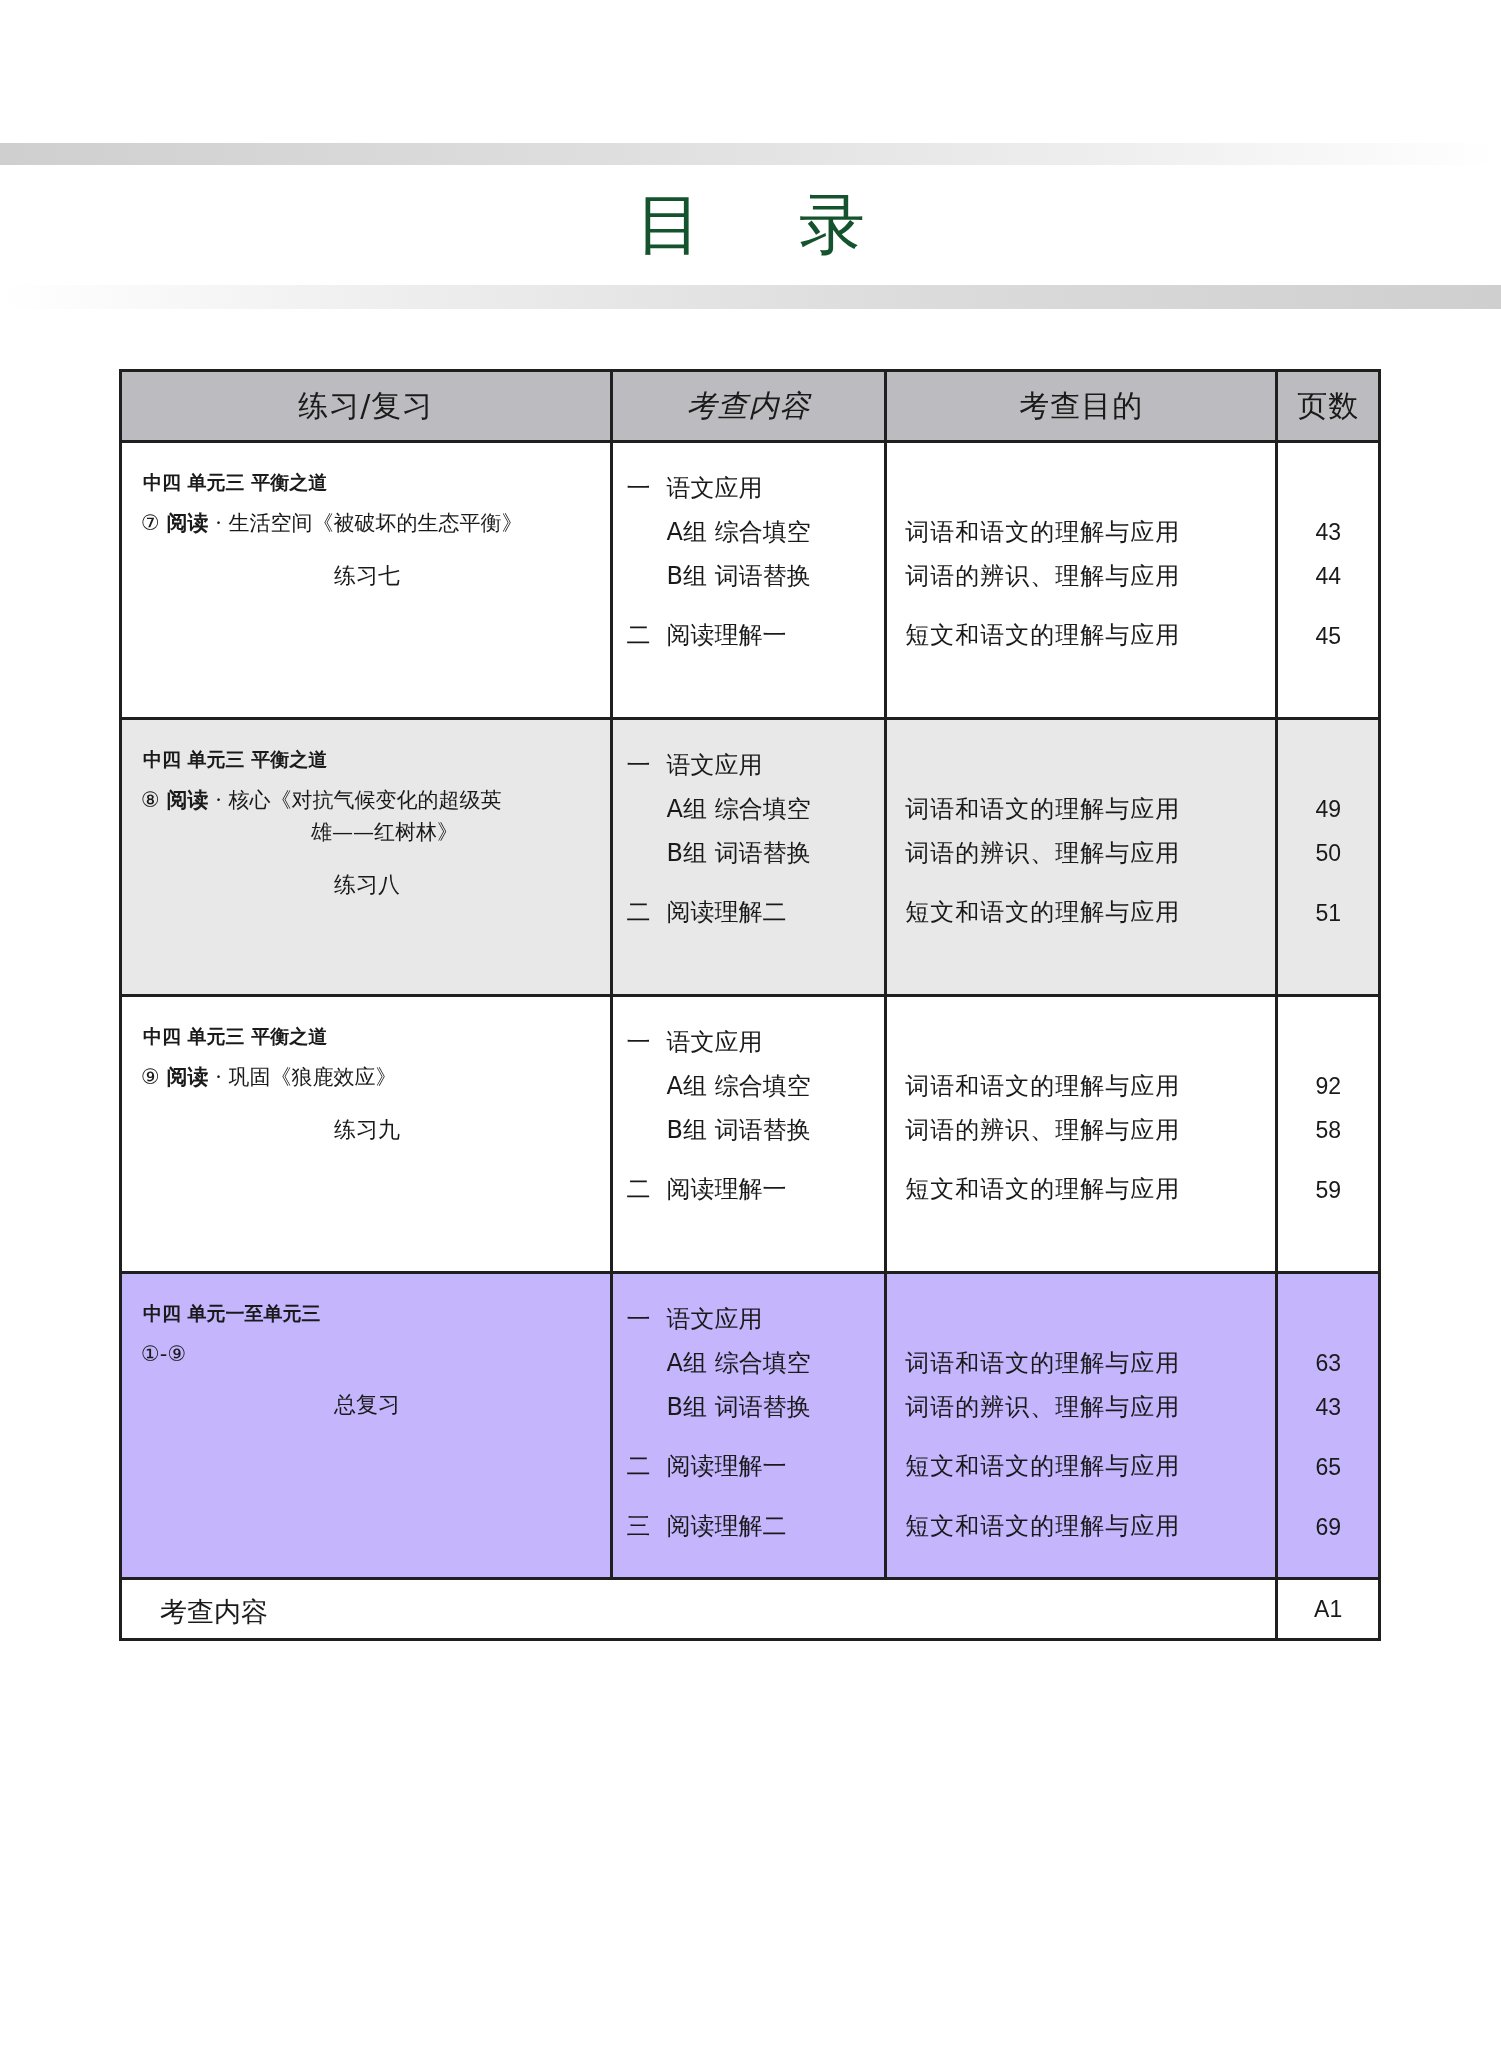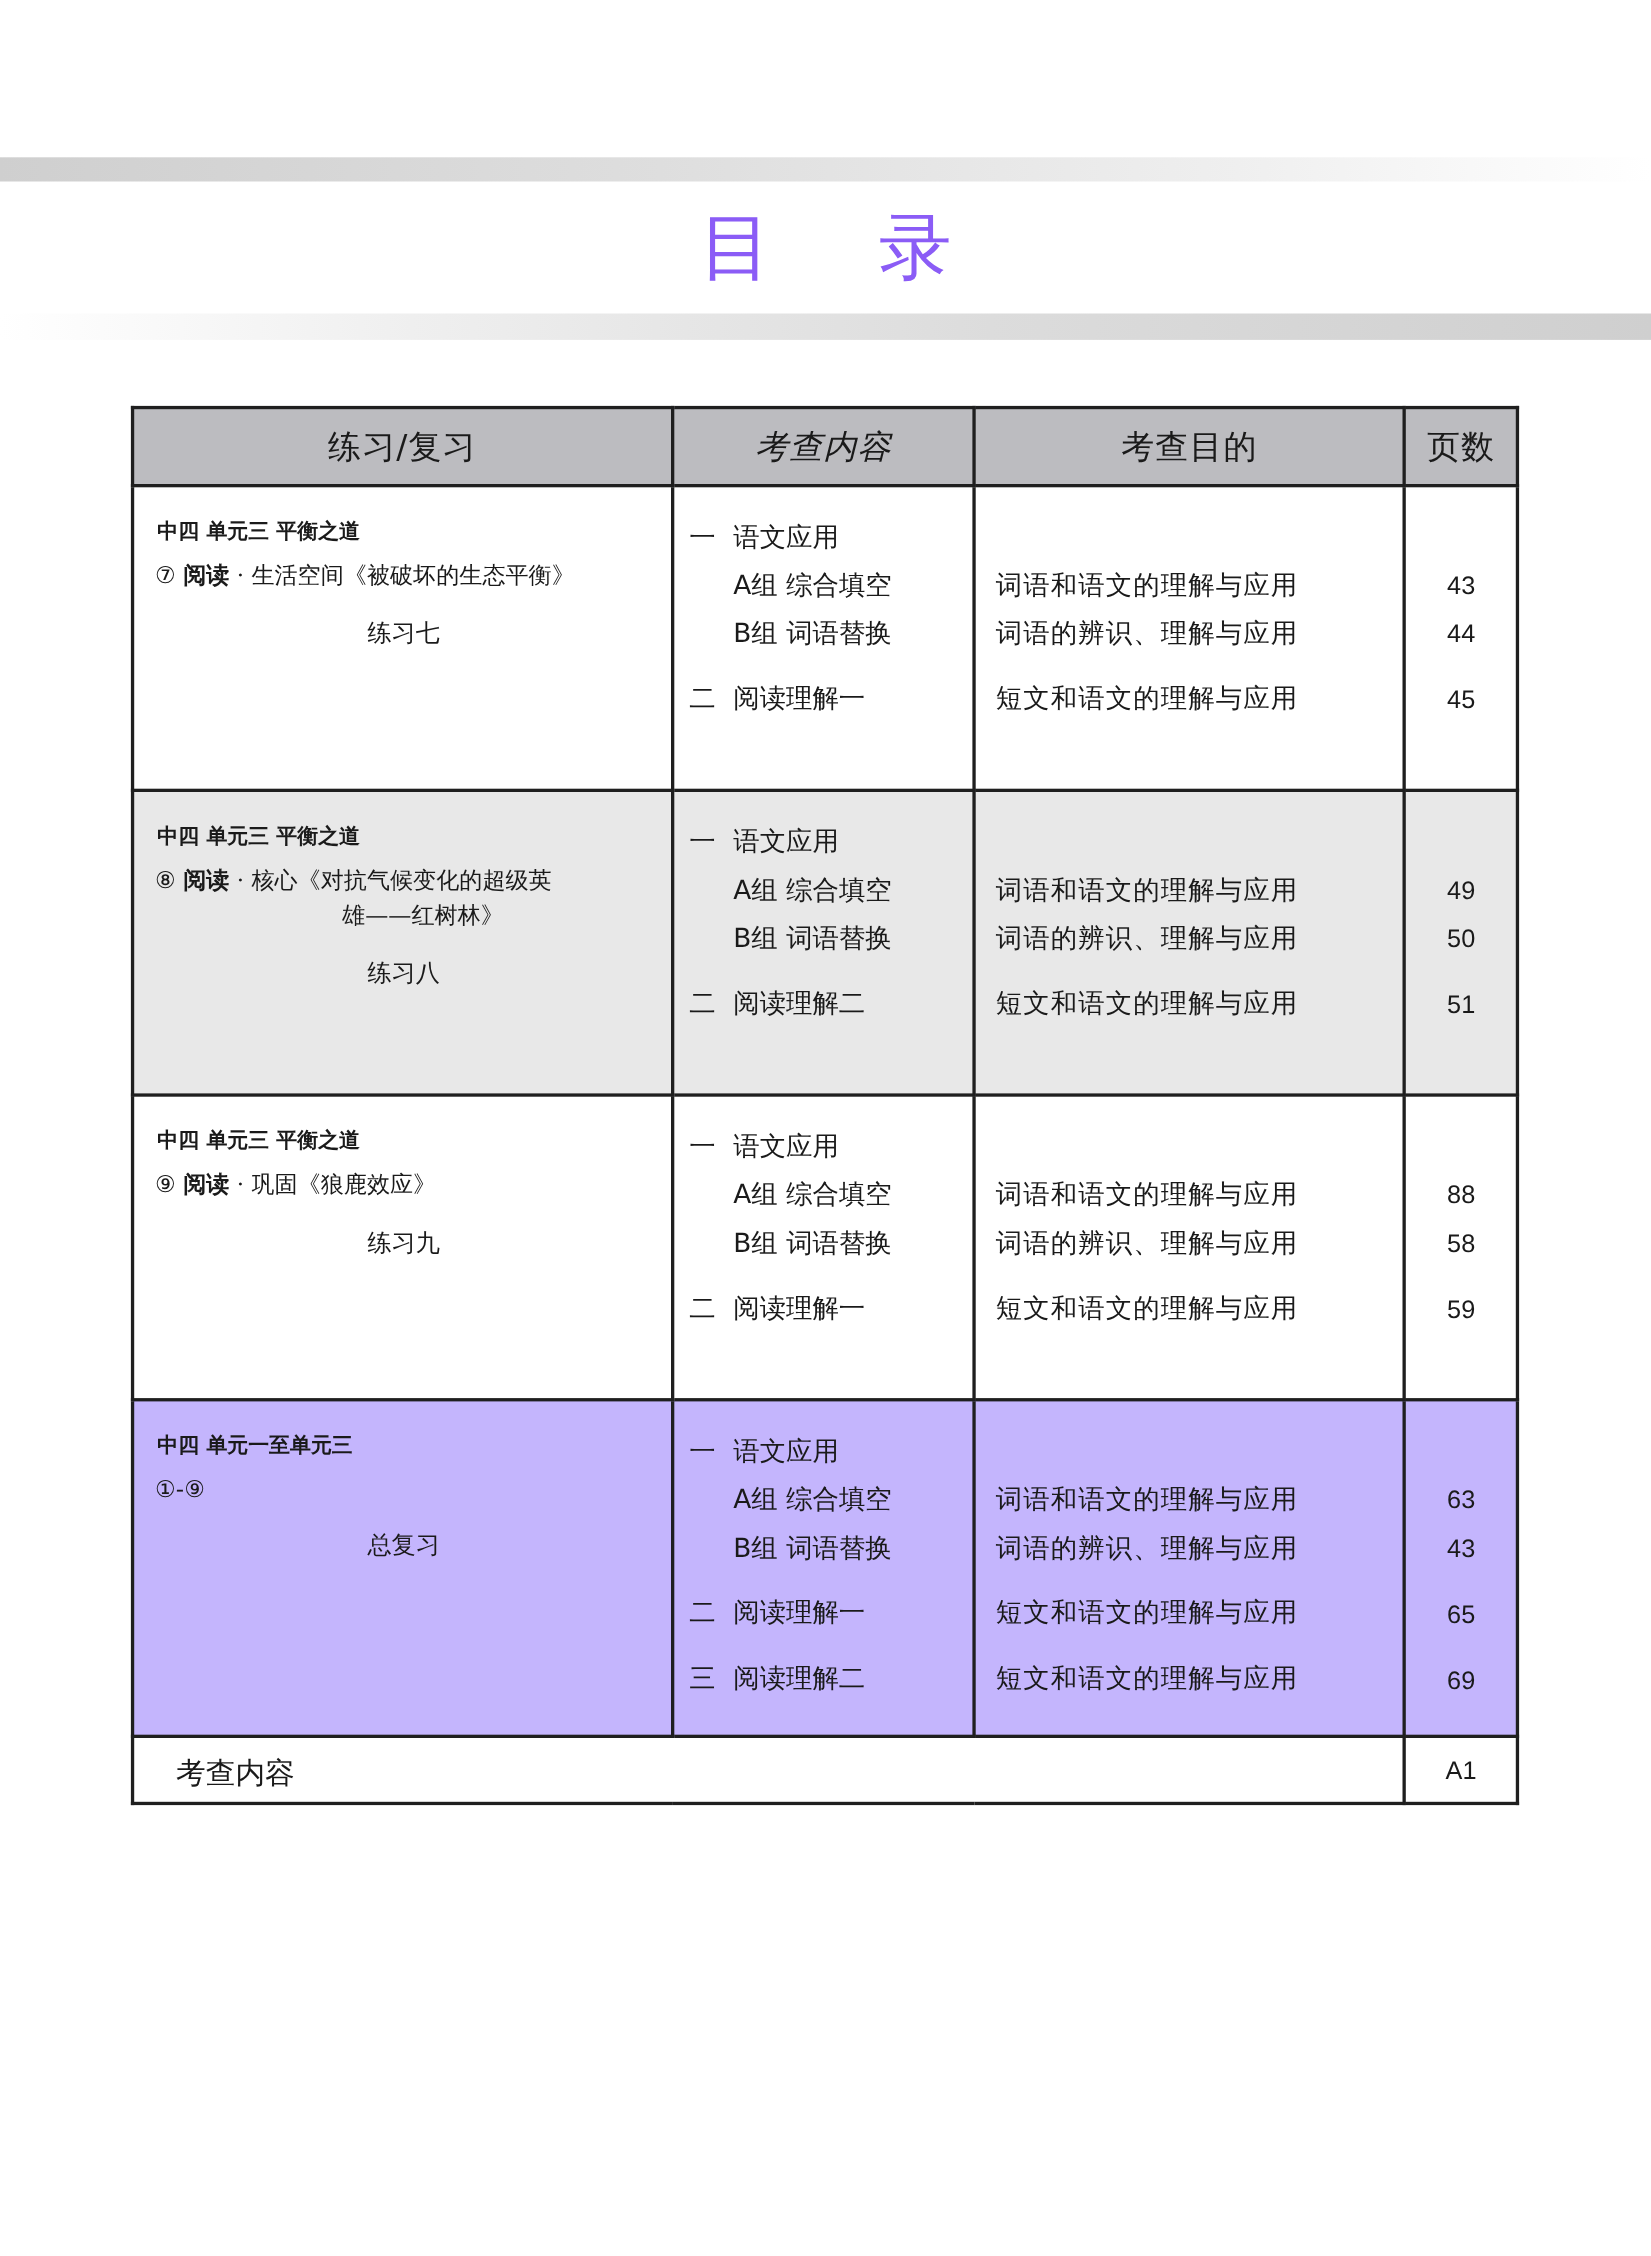--- a/index.html
+++ b/index.html
@@ -10,21 +10,21 @@
   .band-top {
     position:absolute; left:0; top:143px; width:1501px; height:22px;
     background: linear-gradient(to right, #cfcfcf 0%, #dedede 40%, #efefef 75%, #ffffff 100%);
   }
   .band-bottom {
     position:absolute; left:0; top:285px; width:1501px; height:24px;
     background: linear-gradient(to right, #ffffff 0%, #efefef 25%, #dcdcdc 60%, #cfcfcf 100%);
   }
   .page-title {
     position:absolute; left:0; top:185px; width:1501px; text-align:center;
-    font-size:66px; color:#8b5cf6; letter-spacing:38px; text-indent:38px; line-height:80px;
+    font-size:66px; color:#14532d; letter-spacing:38px; text-indent:38px; line-height:80px;
   }
   .toc {
     position:absolute; left:119px; top:369px; width:1262px;
     border-collapse:collapse; border:3px solid #1f1f1f;
   }
   .toc td, .toc th { border:3px solid #1f1f1f; padding:0; vertical-align:top; }
   .toc th {
     background:#bcbcc0; height:68px; font-weight:normal; font-size:30px;
     text-align:center; vertical-align:middle; letter-spacing:1px;
   }
@@ -157,21 +157,21 @@
         </td>
       <td>
           <div class="cellbox">
         <div class="purpose-line" style="top:73px">词语和语文的理解与应用</div>
         <div class="purpose-line" style="top:117px">词语的辨识、理解与应用</div>
         <div class="purpose-line" style="top:176px">短文和语文的理解与应用</div>
       </div>
         </td>
       <td>
           <div class="cellbox">
-        <div class="page-num" style="top:76px">88</div>
+        <div class="page-num" style="top:76px">92</div>
         <div class="page-num" style="top:120px">58</div>
         <div class="page-num" style="top:180px">59</div>
       </div>
         </td>
     </tr>
 
     <tr class="row-grey">
       <td>
           <div class="cellbox">
         <div class="unit">中四  单元一至单元三</div>

